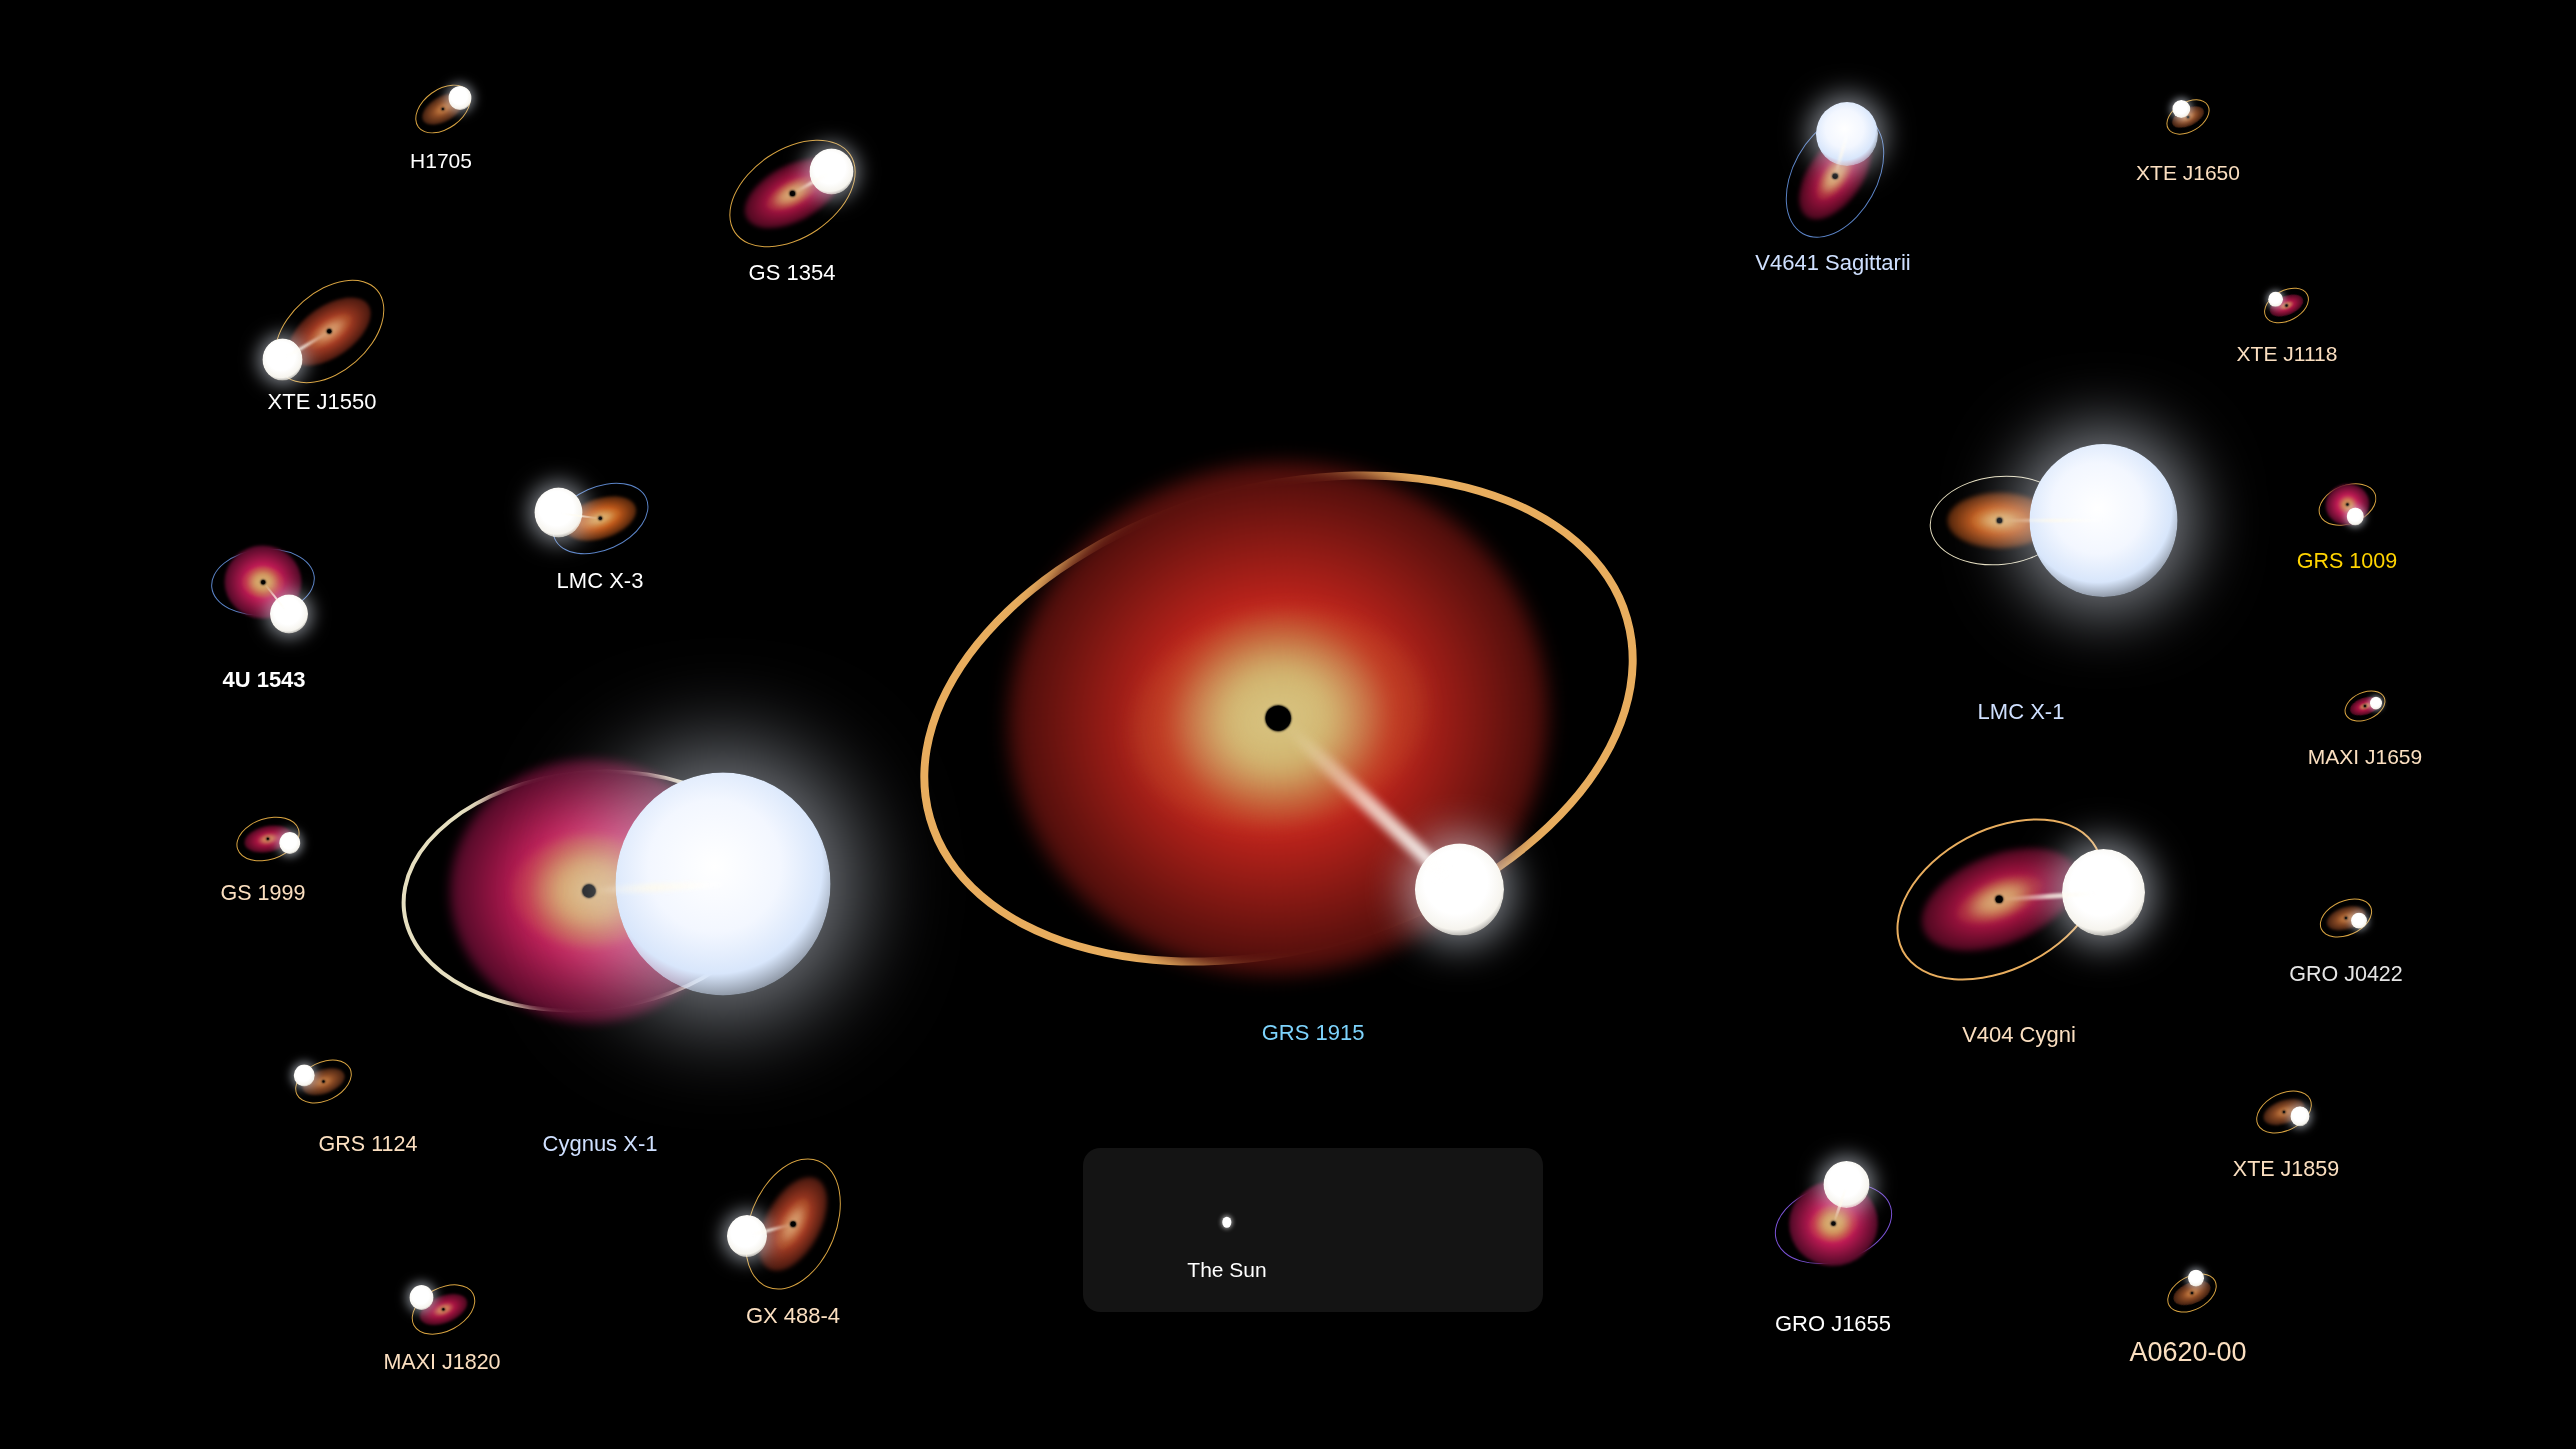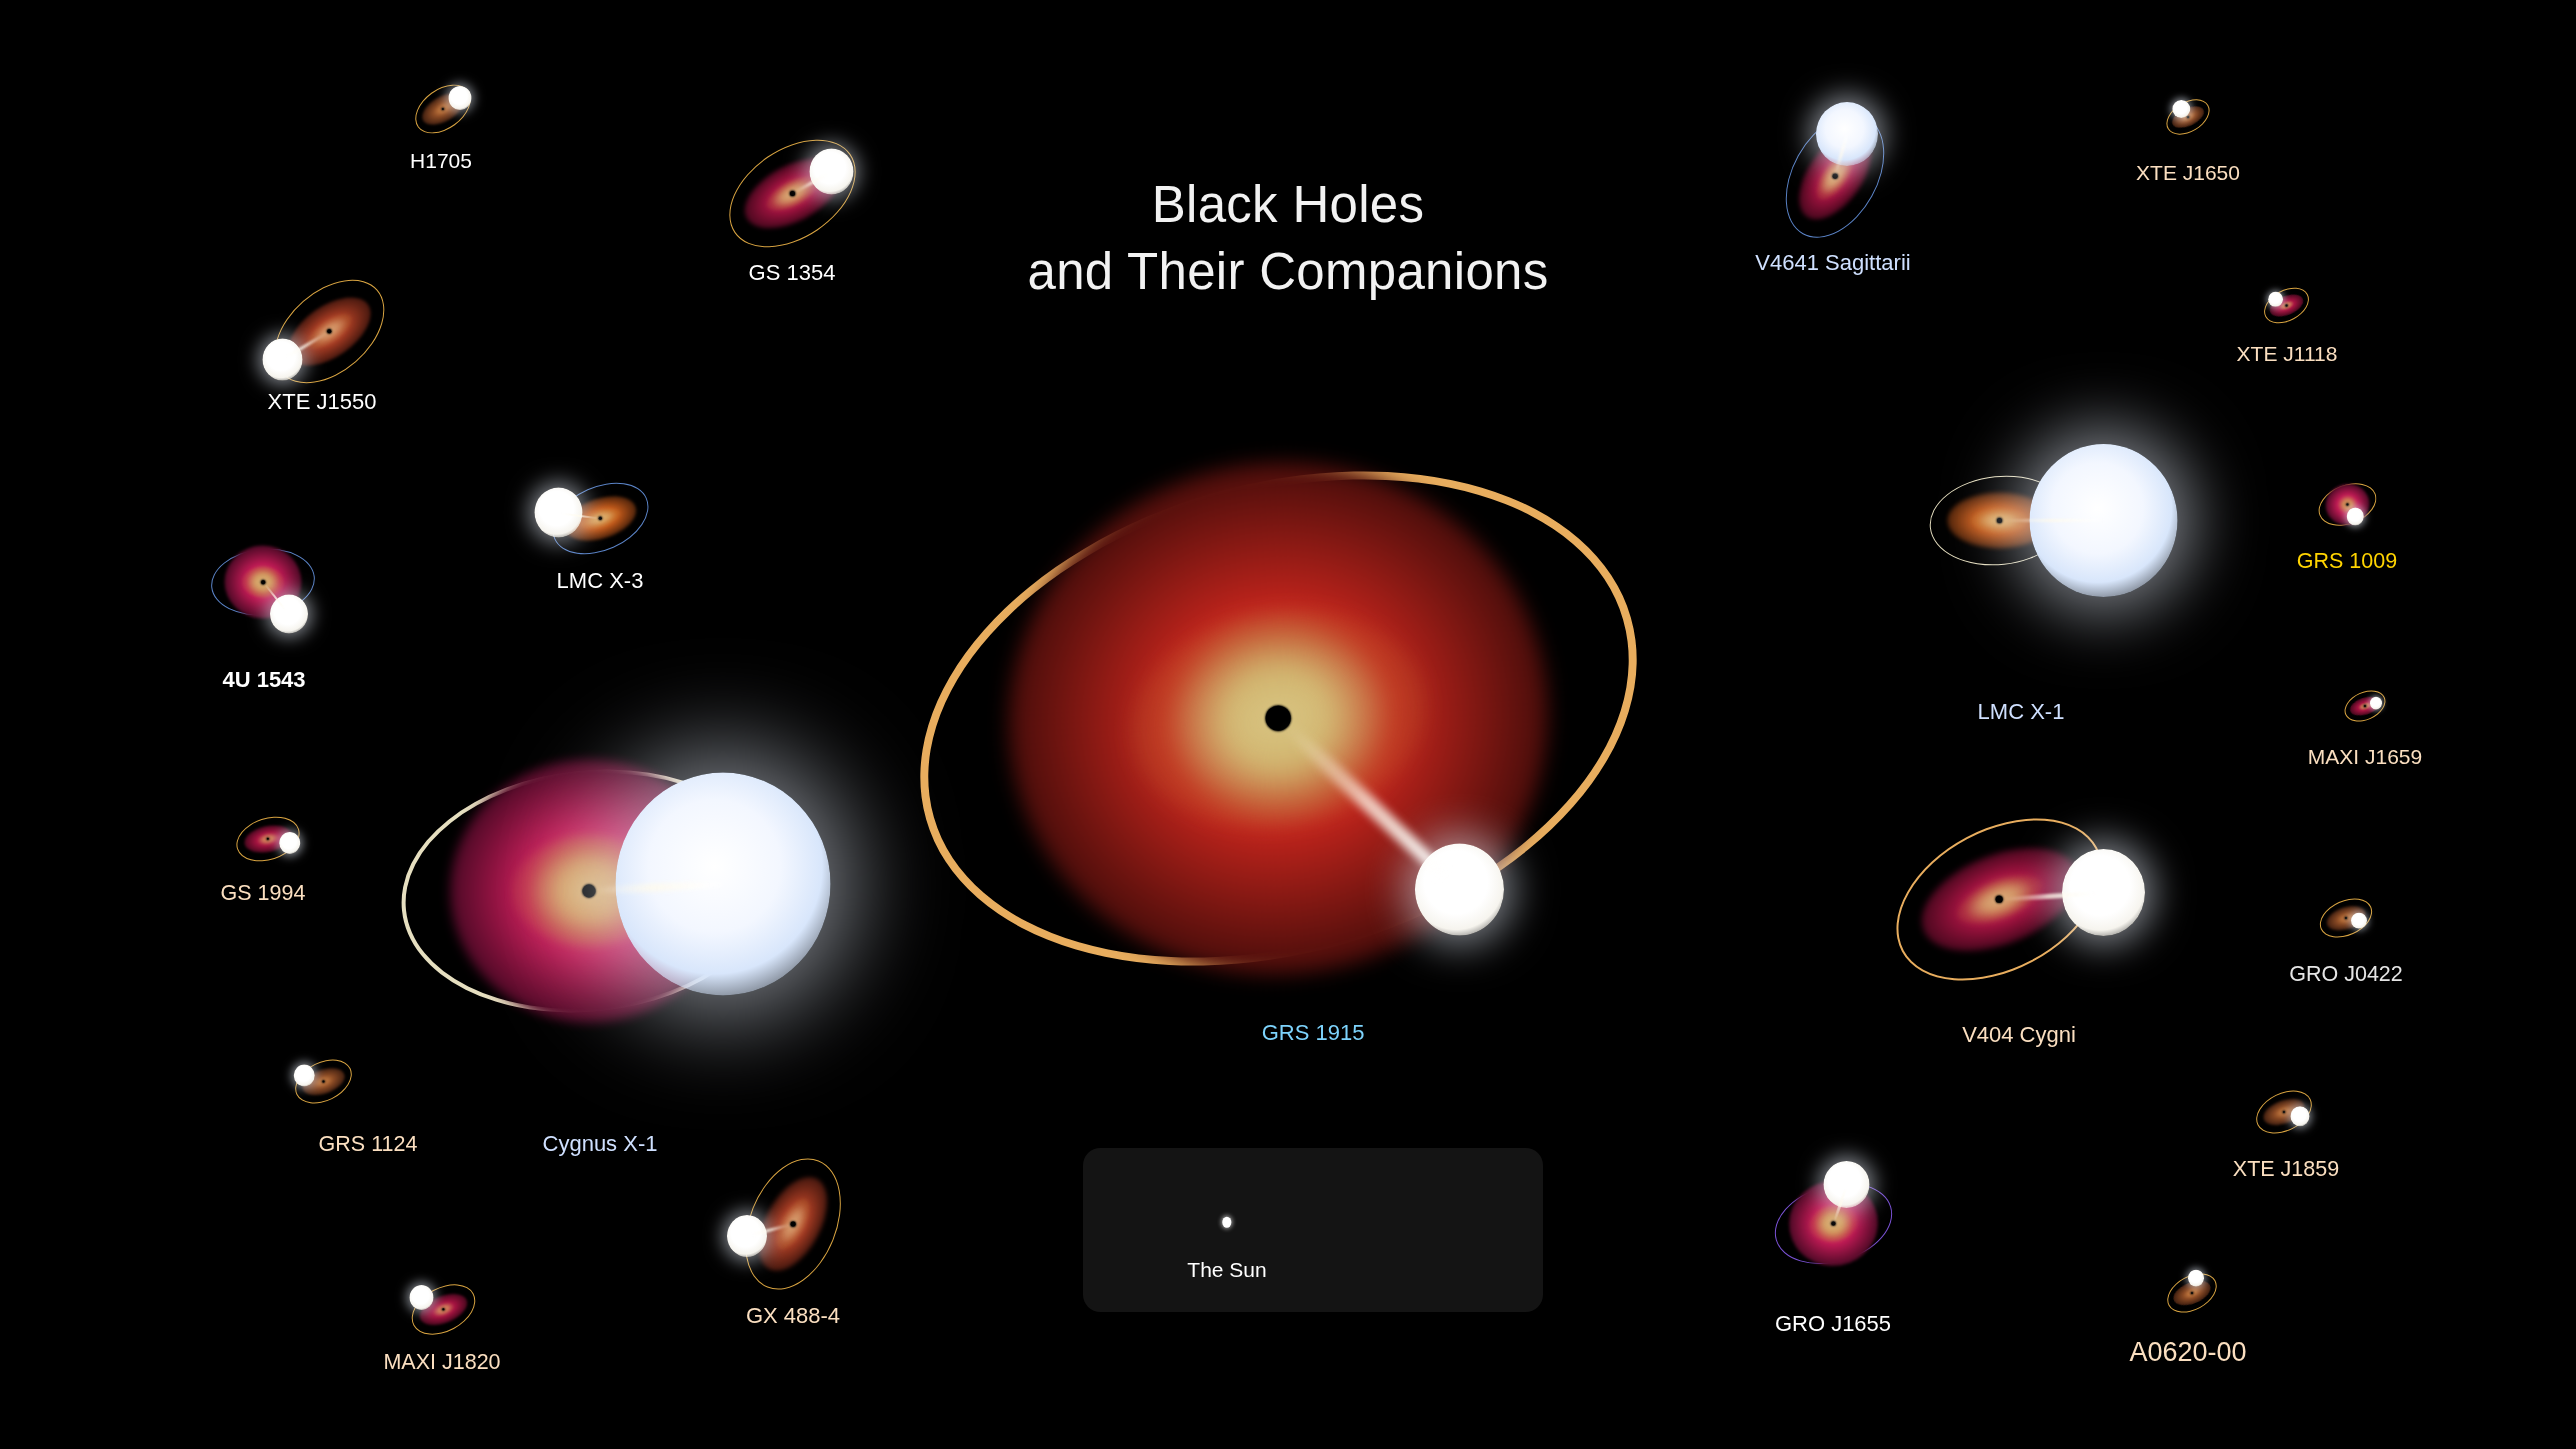--- a/index.html
+++ b/index.html
@@ -71,22 +71,20 @@
   .day-pie{
     position:absolute;left:50%;transform:translate(-50%,-50%);
     border-radius:50%;
   }
 </style>
 </head>
 <body>
 
 <div id="stage">
 
-  <div id="title">Black Holes
-and Their Companions</div>
 
   <div id="systems-layer">
       <div class="sys" style="left: 443px; top: 109px; width: 62px; height: 62px;">
         <div class="sysbox">
           <div class="orbit-clip">
             <div class="orbit" style="width: 60px; height: 38px; border-width: 0.9px; border-color: rgb(217, 164, 65); transform: translate(-50%, -50%) rotate(-36deg);"></div>
           </div>
           <div class="disk" style="width: 46px; height: 25px; transform: translate(-50%, -50%) rotate(-30deg); background: radial-gradient(rgb(184, 112, 58) 0%, rgb(184, 112, 58) 14.28%, rgb(138, 74, 36) 34%, rgb(42, 18, 10) 82%, rgba(0, 0, 0, 0) 100%); filter: blur(0.9px);"></div>
           <div class="bh" style="width: 2.2px; height: 2.2px;"></div>
           <div class="star" style="width: 23px; height: 24px; left: calc(50% + 17.4px); top: calc(50% - 10.7px); background: radial-gradient(circle at 46% 42%, rgb(255, 255, 255) 0%, rgb(255, 255, 255) 44%, rgb(246, 244, 238) 66%, rgba(255, 255, 255, 0) 100%); box-shadow: rgba(235, 243, 255, 0.55) 0px 0px 10.3px 2.5px;"></div>
@@ -148,21 +146,21 @@
       <div class="sys" style="left: 268px; top: 839px; width: 64px; height: 64px;">
         <div class="sysbox">
           <div class="orbit-clip">
             <div class="orbit" style="width: 63px; height: 40px; border-width: 0.9px; border-color: rgb(217, 164, 65); transform: translate(-50%, -50%) rotate(-18deg);"></div>
           </div>
           <div class="disk" style="width: 48px; height: 26px; transform: translate(-50%, -50%) rotate(-12deg); background: radial-gradient(rgb(207, 122, 88) 0%, rgb(207, 122, 88) 13.86%, rgb(168, 19, 66) 33%, rgb(44, 4, 19) 82%, rgba(0, 0, 0, 0) 100%); filter: blur(0.9px);"></div>
           <div class="bh" style="width: 2.3px; height: 2.3px;"></div>
           <div class="star" style="width: 21.5px; height: 22px; left: calc(50% + 21.5px); top: calc(50% + 4px); background: radial-gradient(circle at 46% 42%, rgb(255, 255, 255) 0%, rgb(255, 255, 255) 44%, rgb(246, 244, 238) 66%, rgba(255, 255, 255, 0) 100%); box-shadow: rgba(235, 243, 255, 0.55) 0px 0px 9.7px 2.4px;"></div>
         </div>
       </div>
-      <div class="label" style="left: 263px; top: 881px; color: rgb(251, 223, 192); font-size: 21.5px;">GS 1994</div>
+      <div class="label" style="left: 263px; top: 881px; color: rgb(251, 223, 192); font-size: 21.5px;">GS 1999</div>
       <div class="sys" style="left: 589px; top: 891px; width: 376px; height: 376px;">
         <div class="sysbox">
           <div class="orbit-clip">
             <div class="orbit" style="width: 368px; height: 233px; border-width: 4.5px; border-color: rgb(230, 223, 192); transform: translate(-50%, -50%) rotate(-6deg);"></div>
           </div>
           <div class="disk" style="width: 278px; height: 263px; transform: translate(-50%, -50%) rotate(0deg); background: radial-gradient(rgb(208, 138, 85) 0%, rgb(208, 138, 85) 13.86%, rgb(193, 26, 85) 33%, rgb(42, 4, 23) 82%, rgba(0, 0, 0, 0) 100%); filter: blur(5.3px);"></div>
           <div class="disk-inner" style="width: 153px; height: 110px; transform: translate(-50%, -50%) rotate(0deg); background: radial-gradient(rgba(226, 214, 150, 0.55) 0%, rgba(196, 140, 60, 0.22) 55%, rgba(0, 0, 0, 0) 100%); filter: blur(4.5px);"></div>
           <div class="bh" style="width: 13px; height: 13px;"></div>
           <div class="star" style="width: 215px; height: 223px; left: calc(50% + 134px); top: calc(50% - 6.7px); background: radial-gradient(circle at 46% 42%, rgb(255, 255, 255) 0%, rgb(243, 247, 255) 38%, rgb(216, 230, 251) 62%, rgba(200, 220, 250, 0) 100%); box-shadow: rgba(235, 243, 255, 0.55) 0px 0px 97px 23.6px;"></div>
           <div class="stream" style="left: 50%; top: 50%; width: 134px; height: 8.3px; transform: translate(0px, -50%) rotate(-2.86241deg); background: linear-gradient(90deg, rgba(255, 255, 255, 0) 4%, rgba(255, 250, 235, 0.75) 48%, rgba(255, 255, 255, 0.95) 92%); filter: blur(2.3px);"></div>

